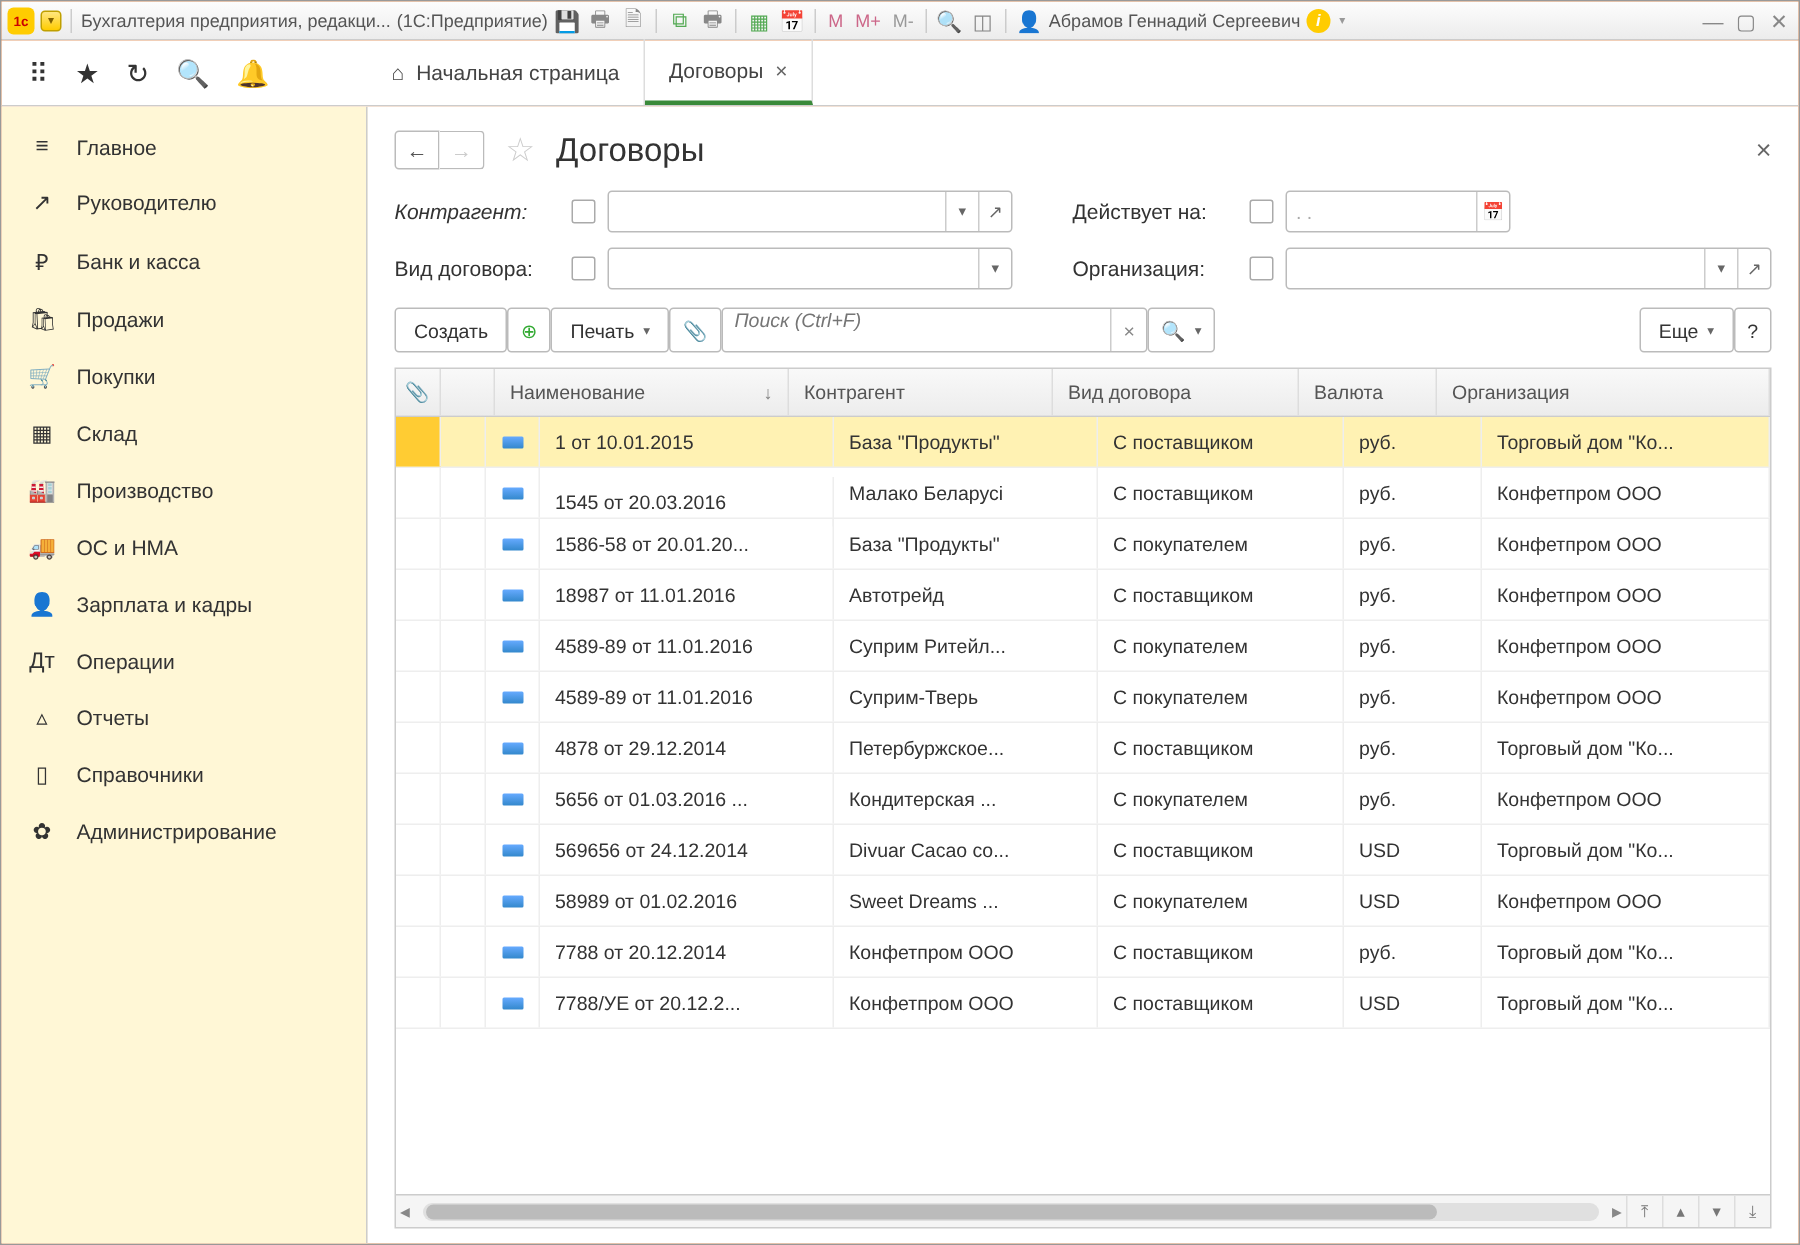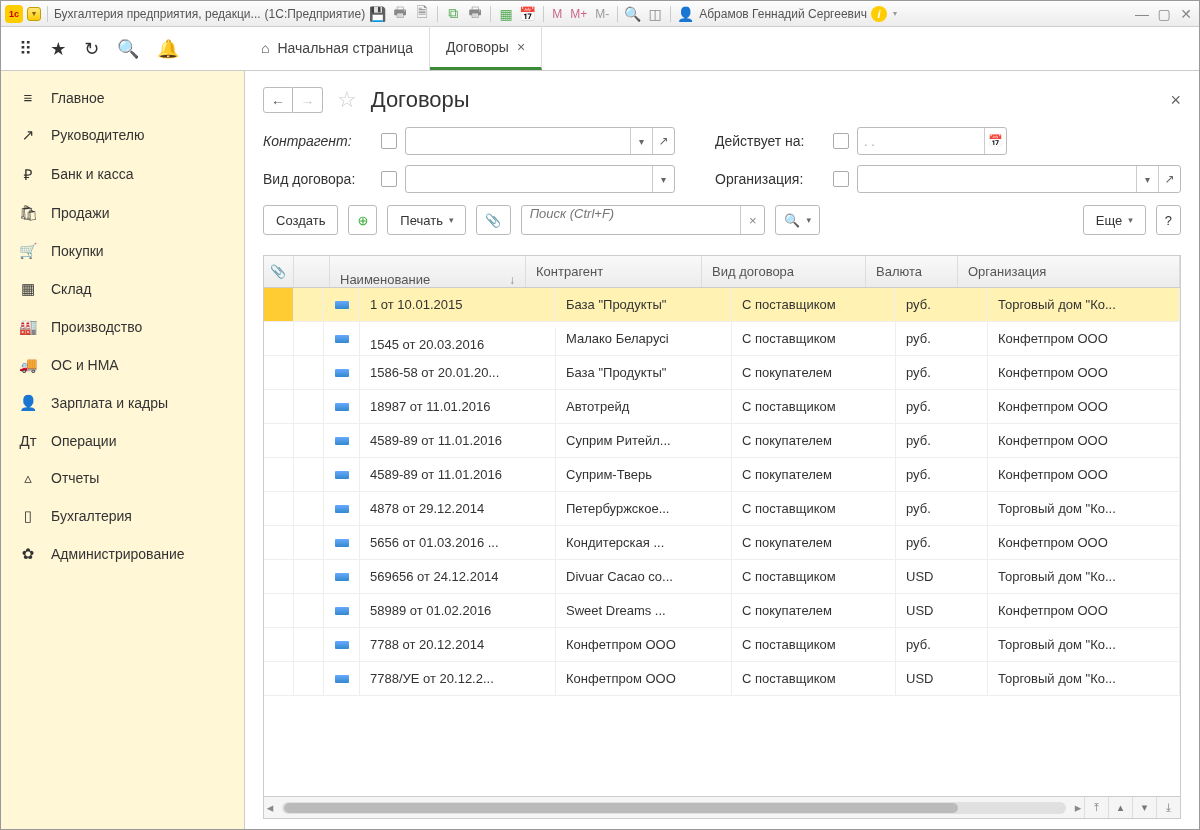--- a/index.html
+++ b/index.html
@@ -49,36 +49,36 @@
 .filters { display: flex; flex-direction: column; gap: 10px; margin-bottom: 12px; }
 .filter-row { display: flex; align-items: center; gap: 8px; }
 .flabel { font-size: 14px; color: #333; }
 .chk { width: 16px; height: 16px; border: 1px solid #aaa; border-radius: 2px; background: #fff; }
 .finput { height: 28px; border: 1px solid #bbb; background: #fff; border-radius: 3px; display: flex; align-items: center; }
 .finput .val { flex: 1; padding: 0 6px; font-size: 13px; color: #333; }
 .finput .fbtn { width: 22px; height: 100%; border-left: 1px solid #ccc; display: flex; align-items: center; justify-content: center; font-size: 10px; color: #666; }
 .finput .fbtn.ext { font-size: 12px; }
 
 
-.actionbar { display: flex; align-items: center; gap: 10px; margin-bottom: 20px; }
+.actionbar { display: flex; align-items: center; margin-bottom: 10px; }
 .btn { height: 30px; padding: 0 12px; border: 1px solid #bbb; background: #fff; border-radius: 3px; display: flex; align-items: center; gap: 6px; font-size: 13px; color: #333; }
 .btn .caret { font-size: 9px; color: #666; }
 .btn.icon-only { padding: 0 8px; }
 .searchbox { flex: 1; max-width: 320px; height: 30px; border: 1px solid #bbb; border-radius: 3px; display: flex; align-items: flex-start; }
 .searchbox input { flex: 1; border: none; outline: none; padding: 0 8px; font-size: 13px; font-style: italic; color: #999; background: transparent; }
 .searchbox .xbtn { width: 24px; height: 100%; border-left: 1px solid #ccc; display: flex; align-items: center; justify-content: center; color: #888; }
 
 
 .tablewrap { flex: 1; border: 1px solid #ccc; overflow: hidden; display:flex; flex-direction:column; }
 .thead { display: flex; background: linear-gradient(#f9f9f9,#ececec); border-bottom: 1px solid #ccc; height: 32px; }
 .th { padding: 0 10px; display: flex; align-items: center; font-size: 13px; color: #555; border-right: 1px solid #ddd; }
 .th.sort::after { content: "↓"; margin-left: auto; color: #888; font-size: 12px; }
 .col-att { width: 30px; justify-content: center; }
 .col-ico { width: 36px; }
-.col-name { width: 196px; align-items: flex-end; }
+.col-name { width: 196px; }
 .col-contr { width: 176px; }
 .col-type { width: 164px; }
 .col-curr { width: 92px; }
 .col-org { flex: 1; }
 .tbody { flex: 1; overflow-y: auto; }
 .tr { display: flex; height: 34px; border-bottom: 1px solid #eee; align-items: center; }
 .tr.selected { background: #fff2b3; }
 .tr.selected .col-sel-cell { background: #ffcc33; }
 .td { padding: 0 10px; font-size: 13px; color: #333; border-right: 1px solid #eee; height: 100%; display: flex; align-items: center; white-space: nowrap; overflow: hidden; text-overflow: ellipsis; }
 .col-sel-cell { width: 30px; border-right: 1px solid #eee; height:100%; }
@@ -192,21 +192,21 @@
         <div class="item">
           <span class="sico">Дт</span>
           <span>Операции</span>
         </div>
         <div class="item">
           <span class="sico">▵</span>
           <span>Отчеты</span>
         </div>
         <div class="item">
           <span class="sico">▯</span>
-          <span>Бухгалтерия</span>
+          <span>Справочники</span>
         </div>
         <div class="item">
           <span class="sico">✿</span>
           <span>Администрирование</span>
         </div>
       </div>
 
     <div class="content">
 
       <div class="content-header">

